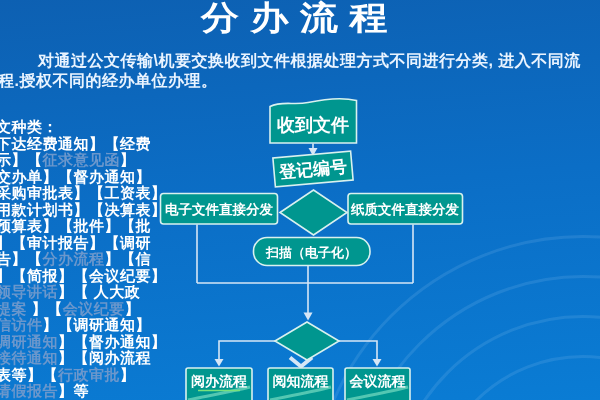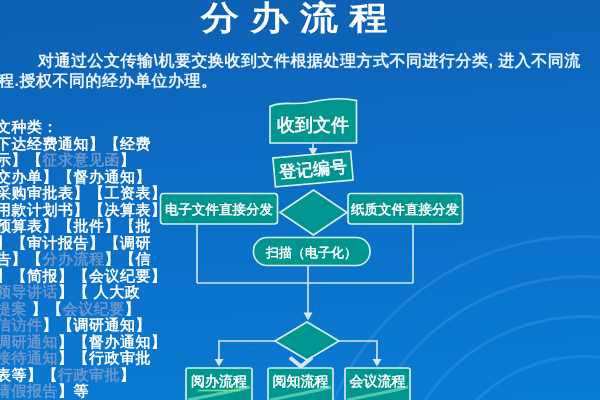--- a/index.html
+++ b/index.html
@@ -63,21 +63,21 @@
       <div><span>采购审批表】【工资表】</span></div>
       <div><span>用款计划书】【决算表】</span></div>
       <div><span>预算表】【批件】【批</span></div>
       <div><span>】【审计报告】【调研</span></div>
       <div><span>告】【</span><span class="dim">分办流程</span><span>】【信</span></div>
       <div><span>】【简报】【会议纪要】</span></div>
       <div><span class="dim">领导讲话</span><span>】【 人大政</span></div>
       <div><span class="dim">提案 </span><span>】【</span><span class="dim">会议纪要</span><span>】</span></div>
       <div><span class="dim">信访件</span><span>】【调研通知】</span></div>
       <div><span class="dim">调研通知</span><span>】【督办通知】</span></div>
-      <div><span class="dim">接待通知</span><span>】【行政审批</span></div>
+      <div><span class="dim">接待通知</span><span>】【阅办流程</span></div>
       <div><span>表等】【</span><span class="dim">行政审批</span><span>】</span></div>
       <div><span class="dim">请假报告</span><span>】等</span></div>
     </div>
 
   <svg class="flow" width="600" height="400" viewBox="0 0 600 400">
 
     <g>
       <line class="conn" x1="313" y1="143.5" x2="313" y2="149"></line>
       <polygon class="head" points="308.5,148 317.5,148 313,156"></polygon>
 

